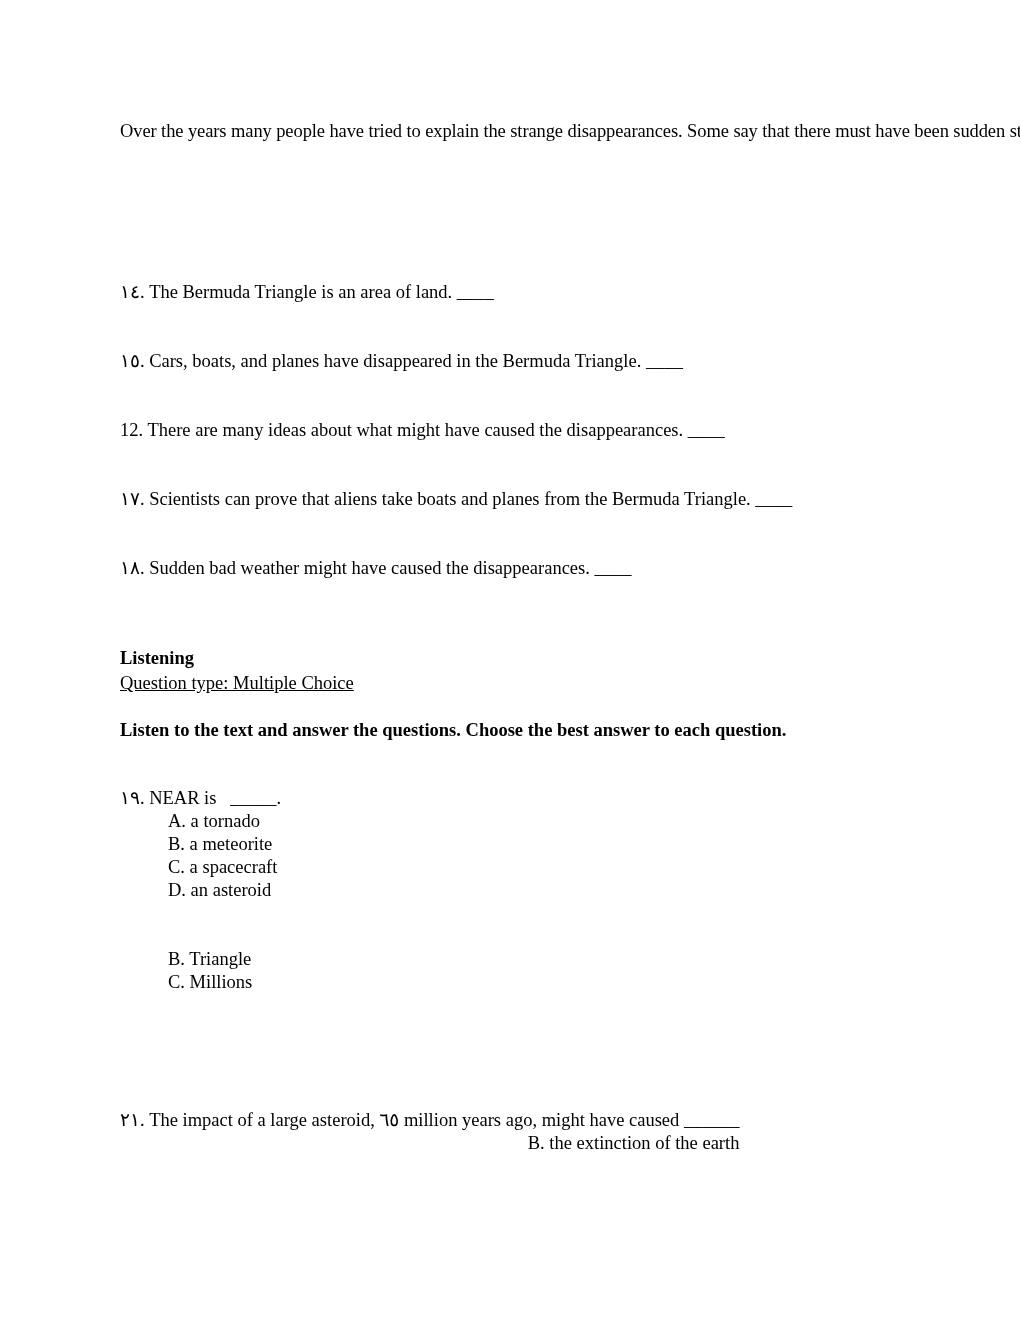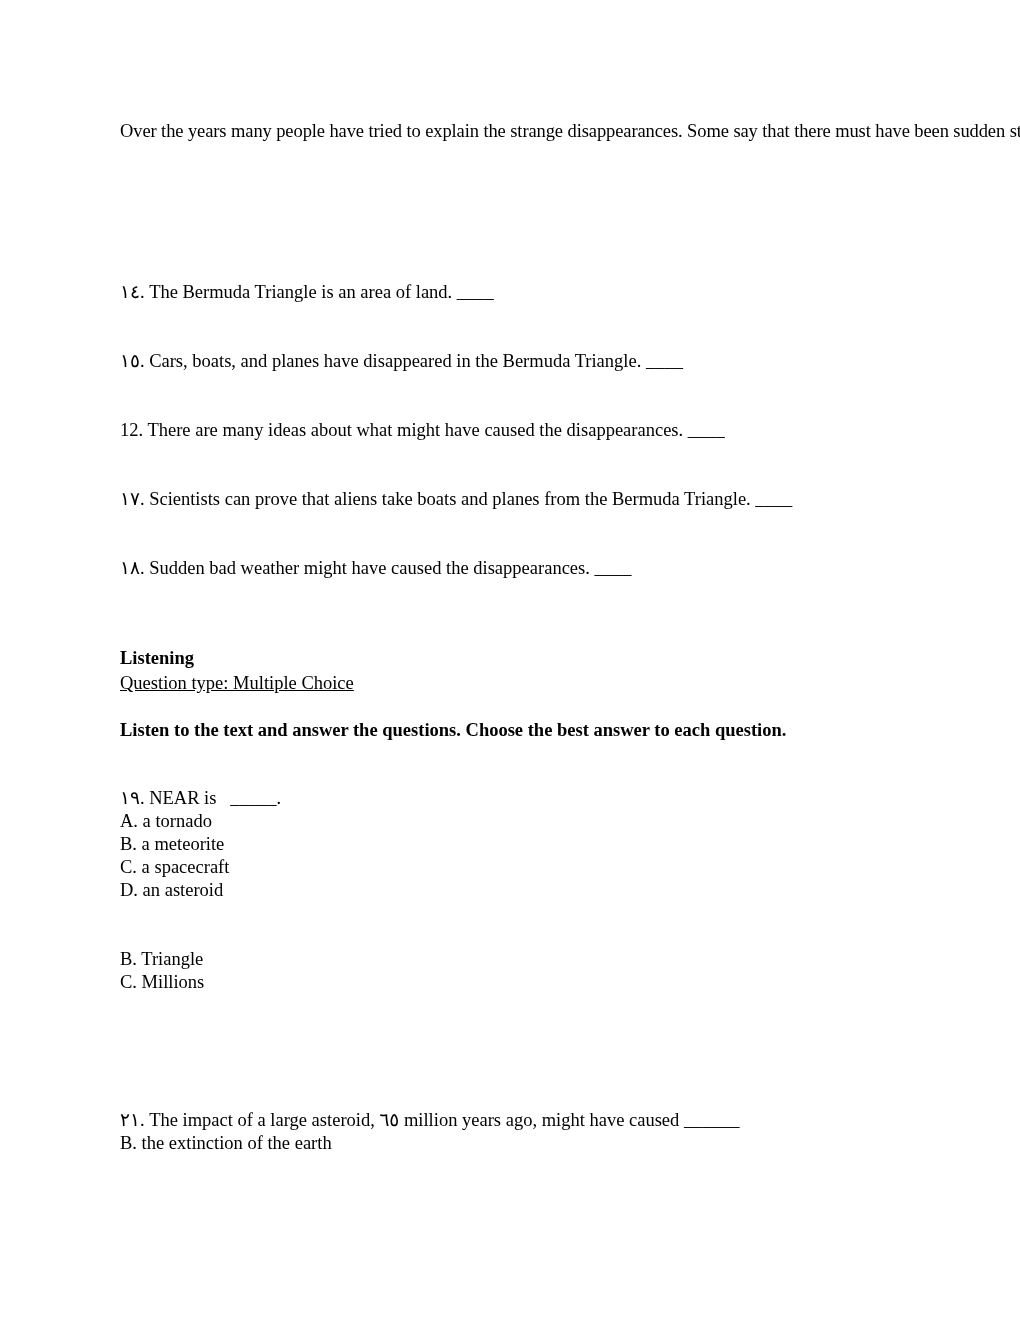--- a/index.html
+++ b/index.html
@@ -7,21 +7,21 @@
       width: 1020px; height: 1320px; position: relative; overflow: hidden;
       font-family: "Liberation Serif", "DejaVu Serif", serif;
       font-size: 18.5px; color: #000000; line-height: 23px;
     }
     .page { position: absolute; left: 120px; top: 120px; width: 790px; }
     .para { margin: 0; white-space: pre-line; letter-spacing: -0.1px; }
     .abs { position: absolute; left: 0; white-space: nowrap; }
     .bold { font-weight: bold; }
     .underline { text-decoration: underline; }
     .num { unicode-bidi: isolate; }
-    .opt { display: block; white-space: nowrap; }
+    .opt { display: block; white-space: nowrap; margin-left: 48px; }
   </style>
 </head>
 <body>
 
 <div class="page">
 
   <p class="para abs" style="top:0;">Over the years many people have tried to explain the strange disappearances. Some say that there
 must have been sudden storms or bad weather. Others say that gases in the water might have
 caused boats to sink. Some people even say that aliens are responsible. Scientists have been
 unable to agree on why so many boats and planes have disappeared in this area. But, one thing is
@@ -56,20 +56,20 @@
     <span class="opt">B. a meteorite</span>
     <span class="opt">C. a spacecraft</span>
     <span class="opt">D. an asteroid</span>
   </div>
 
   <div class="abs" style="top:828px;">
     <span class="opt">B. Triangle</span>
     <span class="opt">C. Millions</span>
   </div>
 
-  <div class="abs" style="top:989px;">
+  <div class="abs" style="top:989px;text-align:right;">
     <div>
       <span class="num">٢١</span><span style="white-space:pre;">. The impact of a large asteroid, </span><span class="num">٦٥</span><span style="white-space:pre;"> million years ago, might have caused ______</span>
     </div>
     <span class="opt">B. the extinction of the earth</span>
   </div>
 
 </div>
 
 </body></html>

